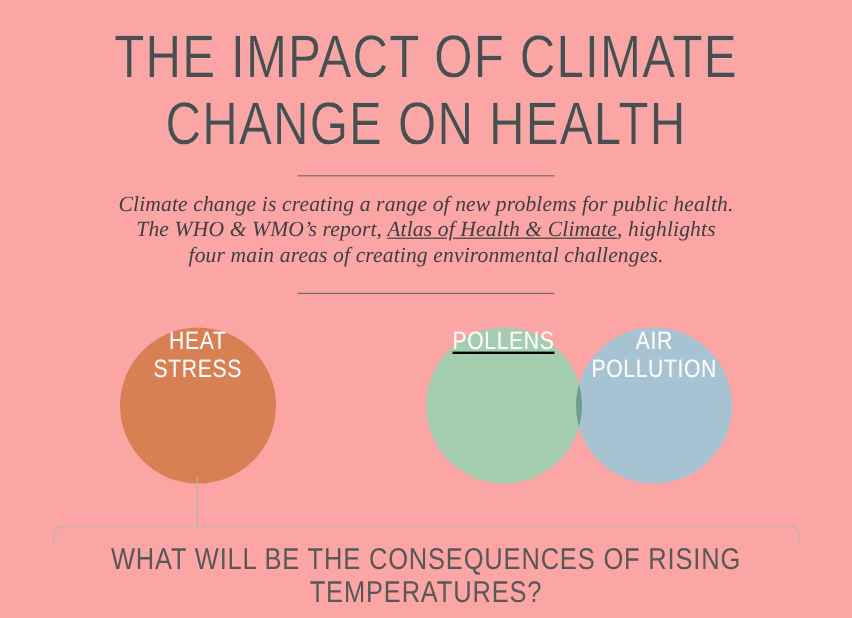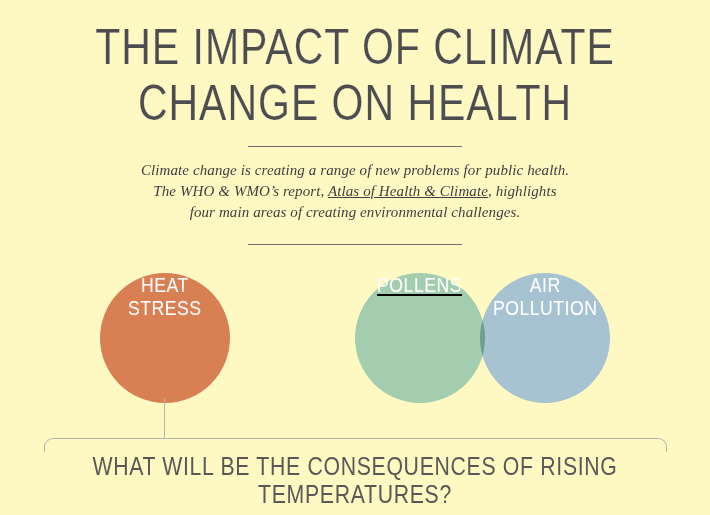--- a/index.html
+++ b/index.html
@@ -57,21 +57,21 @@
   .rule.bottom { top:244px; }
 
   
   .intro {
     position:absolute;
     left:0; top:160px;
     width:710px;
     text-align:center;
     font-family:"Liberation Serif", serif;
     font-style:italic;
-    font-size:15px;
+    font-size:18px;
     line-height:21px;
     color:#3f3f40;
     letter-spacing:0.1px;
   }
   .intro p { display:block; }
   .intro .u { text-decoration:underline; }
 
   
   .circles {
     position:absolute;
@@ -155,21 +155,21 @@
     letter-spacing:0.8px;
     color:#585857;
     font-weight:400;
     transform:scaleX(0.85);
     transform-origin:center center;
   }
 </style>
 </head>
 <body>
 
-<div class="poster" style="background: #fef9c3;">
+<div class="poster" style="background: #fca5a5;">
 
   <div class="title-block">
     <span class="title-line l1" style="color: rgb(77, 77, 77);">THE IMPACT OF CLIMATE</span>
     <span class="title-line l2" style="color: rgb(77, 77, 77);">CHANGE ON HEALTH</span>
   </div>
 
   <div class="rule top" style="background: rgb(110, 110, 110);"></div>
 
   <div class="intro" style="color: rgb(63, 63, 64);">
     <p>Climate change is creating a range of new problems for public health.</p>

